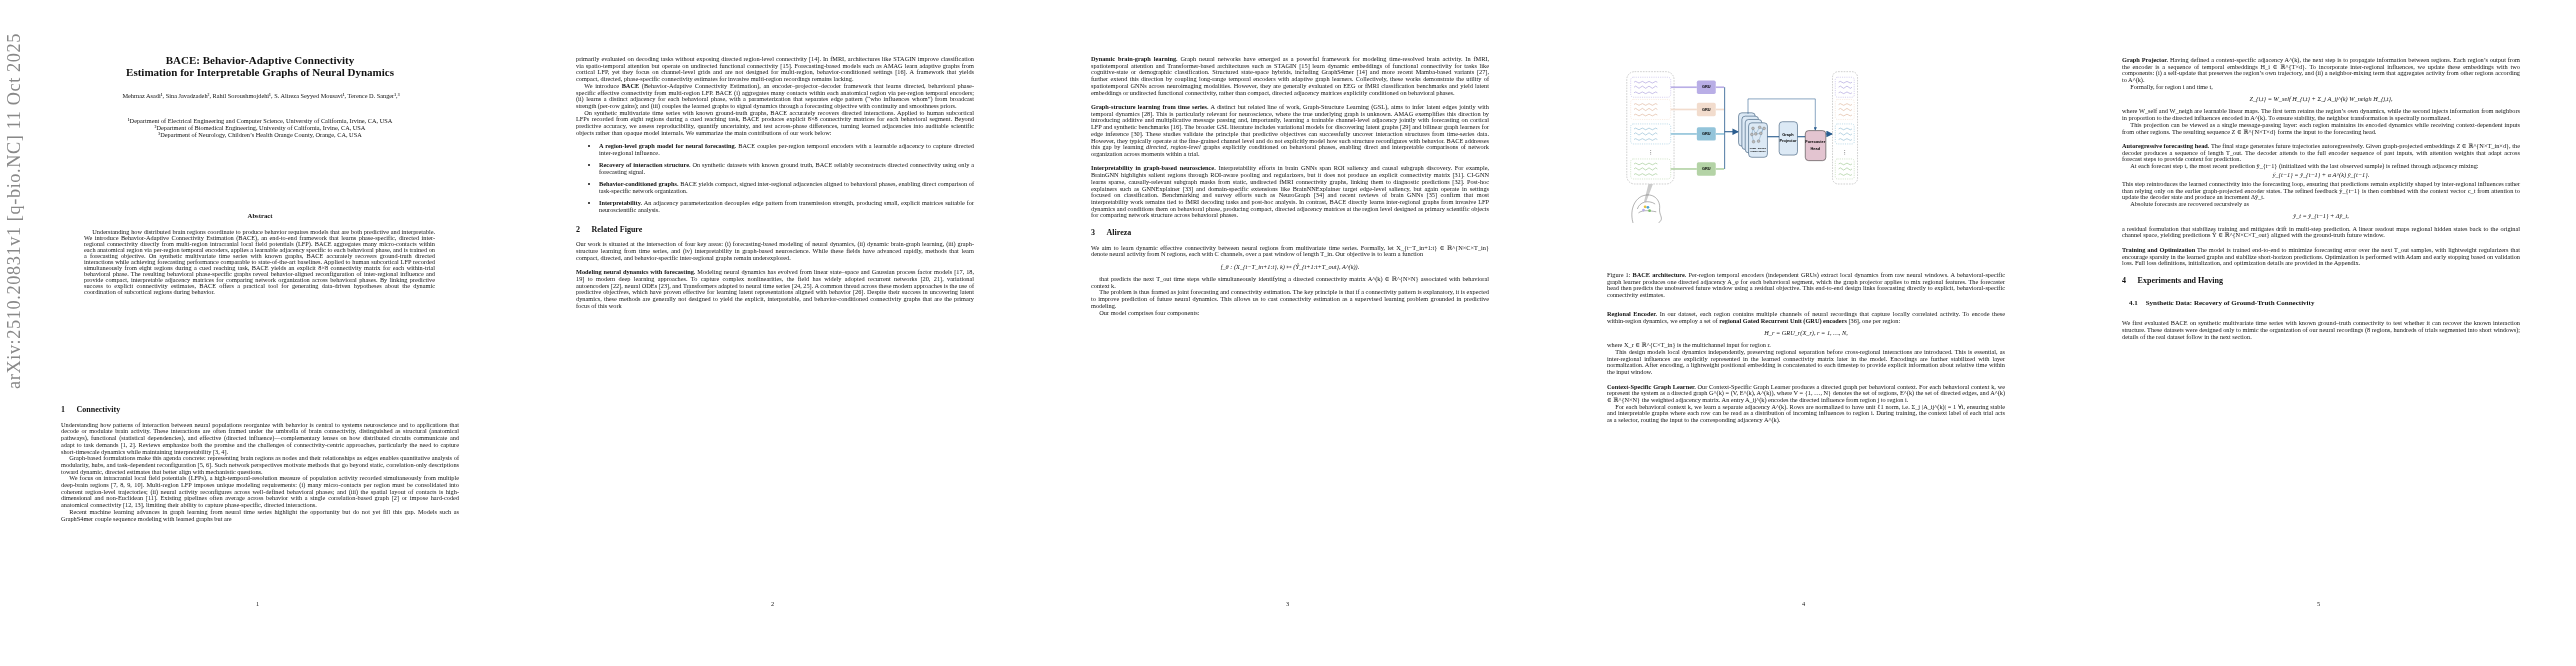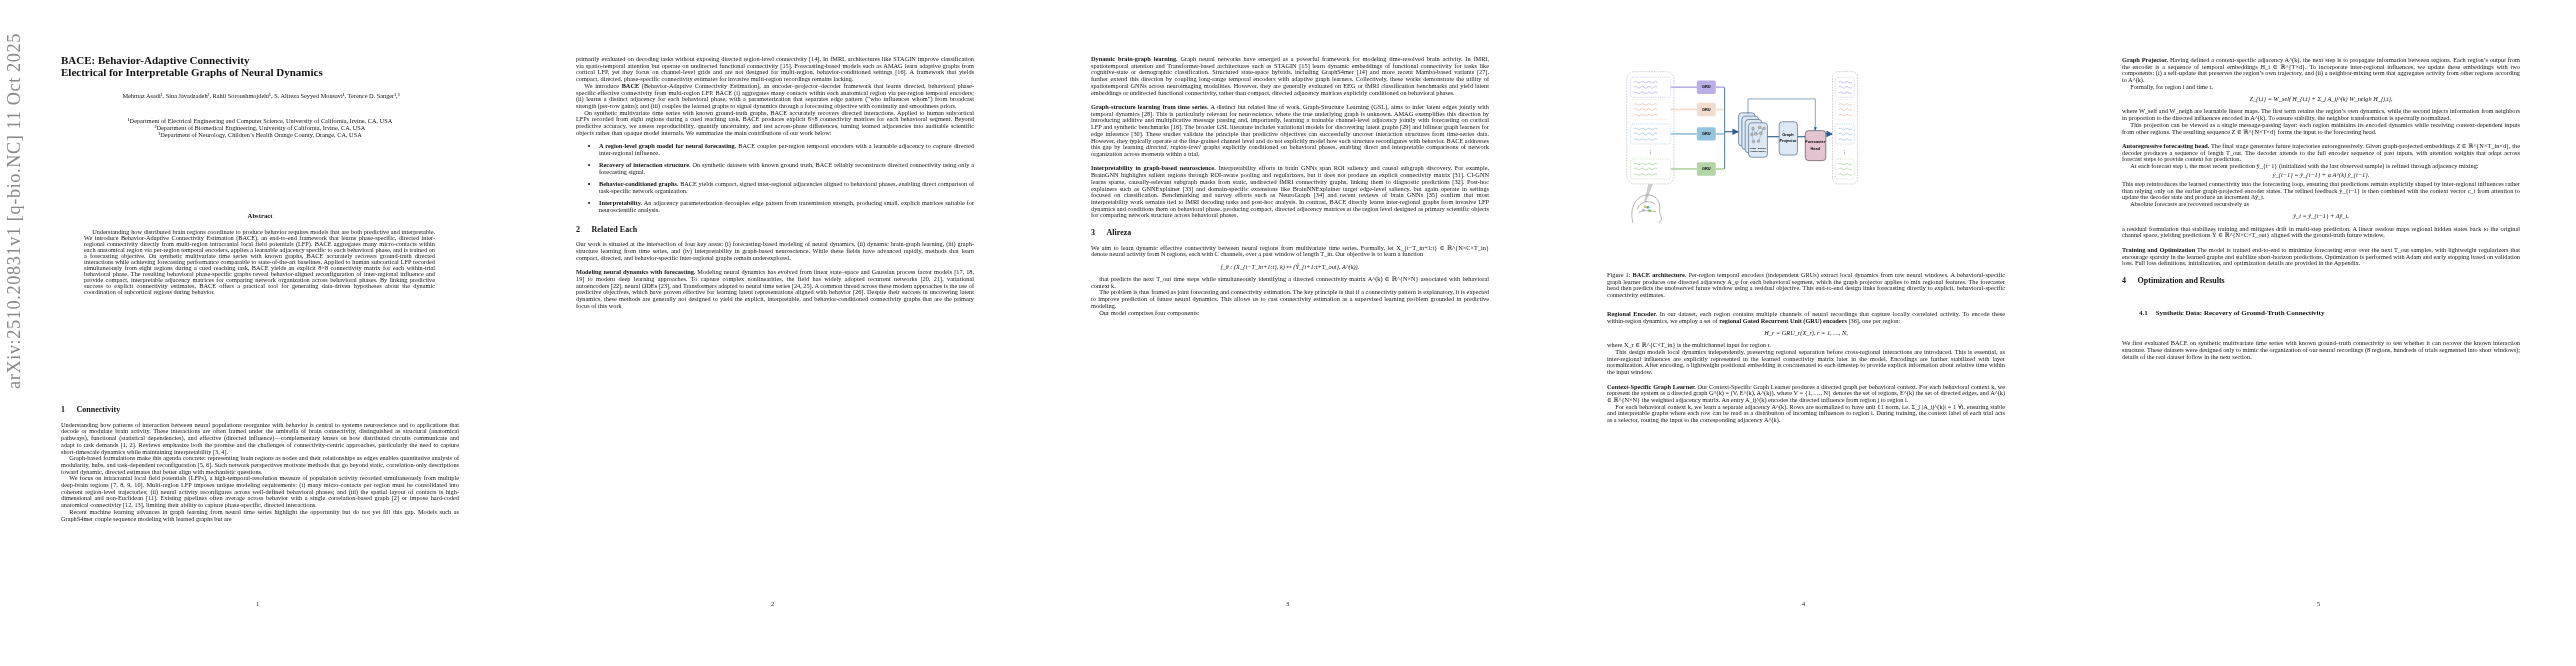--- a/index.html
+++ b/index.html
@@ -5,45 +5,45 @@
   html, body { margin:0; padding:0; background:#ffffff; }
   body { width:2576px; height:667px; overflow:hidden; position:relative;
          font-family:"Liberation Serif","DejaVu Serif",serif; color:#111; }
   .page { position:absolute; top:0; width:515px; height:667px; background:#fff; }
   .col { position:absolute; left:61px; width:398px; font-size:6.3px; line-height:6.7px; text-align:justify; hyphens:auto; }
   .col p { margin:0; text-indent:0; }
   .col p.ind { text-indent:8.3px; }
   .pnum { position:absolute; top:600px; width:515px; text-align:center; font-size:6.3px; }
   .arxiv { position:absolute; left:4.4px; top:389px; transform-origin:left top; transform:rotate(-90deg);
            font-family:"Liberation Serif",serif; font-size:18.3px; color:#888; white-space:nowrap; letter-spacing:0.6px; }
-  .title { position:absolute; top:54px; left:61px; width:398px; font-weight:bold; font-size:11px; line-height:12.2px; }
+  .title { position:absolute; top:54px; left:61px; width:398px; text-align:center; font-weight:bold; font-size:11px; line-height:12.2px; }
   .authors { position:absolute; top:92px; left:72px; width:378px; text-align:center; font-size:6.3px; line-height:7px; }
   .affils { position:absolute; top:117px; left:61px; width:398px; text-align:center; font-size:6.3px; line-height:7px; }
   .abs-h { position:absolute; top:212px; left:61px; width:398px; text-align:center; font-weight:bold; font-size:6.7px; }
   .abstract { position:absolute; top:229px; left:84px; width:351px; font-size:6.3px; line-height:6px; text-align:justify; text-indent:8.3px; }
   h2.sec { font-size:8px; font-weight:bold; margin:0; line-height:10px; }
   h2.sec .n { display:inline-block; width:15.6px; }
-  h3.sub { font-size:7px; font-weight:bold; margin:17px; line-height:9px; }
+  h3.sub { font-size:7px; font-weight:bold; margin:7px; line-height:9px; }
   h3.sub .n { display:inline-block; width:16.7px; }
   .b { font-weight:bold; }
   .i { font-style:italic; }
   ul.contrib { margin:0; padding-left:23px; }
   ul.contrib li { margin-bottom:5.6px; }
   .eq { text-align:center; font-style:italic; margin:5.6px 0; }
   .figure { position:absolute; left:78px; top:56px; width:367px; height:167px; }
   .caption { font-size:6.3px; line-height:6.7px; }
 </style>
 </head>
 <body>
 
 <div class="page" style="left:0">
   <div class="arxiv">arXiv:2510.20831v1  [q-bio.NC]  11 Oct 2025</div>
   <div class="title">
     <div>BACE: Behavior-Adaptive Connectivity</div>
-    <div>Electrical for Interpretable Graphs of Neural Dynamics</div>
+    <div>Estimation for Interpretable Graphs of Neural Dynamics</div>
   </div>
   <div class="authors">Mehrnaz Asadi¹, Sina Javadzadeh², Rahil Soroushmojdehi¹, S. Alireza Seyyed Mousavi¹, Terence D. Sanger¹,³</div>
   <div class="affils">
     <div>¹Department of Electrical Engineering and Computer Science, University of California, Irvine, CA, USA</div>
     <div>²Department of Biomedical Engineering, University of California, Irvine, CA, USA</div>
     <div>³Department of Neurology, Children’s Health Orange County, Orange, CA, USA</div>
   </div>
   <div class="abs-h">Abstract</div>
   <div class="abstract">Understanding how distributed brain regions coordinate to produce behavior requires models that are both predictive and interpretable. We introduce Behavior-Adaptive Connectivity Estimation (BACE), an end-to-end framework that learns phase-specific, directed inter-regional connectivity directly from multi-region intracranial local field potentials (LFP). BACE aggregates many micro-contacts within each anatomical region via per-region temporal encoders, applies a learnable adjacency specific to each behavioral phase, and is trained on a forecasting objective. On synthetic multivariate time series with known graphs, BACE accurately recovers ground-truth directed interactions while achieving forecasting performance comparable to state-of-the-art baselines. Applied to human subcortical LFP recorded simultaneously from eight regions during a cued reaching task, BACE yields an explicit 8×8 connectivity matrix for each within-trial behavioral phase. The resulting behavioral phase-specific graphs reveal behavior-aligned reconfiguration of inter-regional influence and provide compact, interpretable adjacency matrices for comparing network organization across behavioral phases. By linking predictive success to explicit connectivity estimates, BACE offers a practical tool for generating data-driven hypotheses about the dynamic coordination of subcortical regions during behavior.</div>
 
@@ -64,21 +64,21 @@
     <p class="ind"><span>We introduce </span><span class="b">BACE</span><span> (Behavior-Adaptive Connectivity Estimation), an encoder–projector–decoder framework that learns directed, behavioral phase-specific effective connectivity from multi-region LFP. BACE (i) aggregates many contacts within each anatomical region via per-region temporal encoders; (ii) learns a distinct adjacency for each behavioral phase, with a parameterization that separates edge pattern (“who influences whom”) from broadcast strength (per-row gains); and (iii) couples the learned graphs to signal dynamics through a forecasting objective with continuity and smoothness priors.</span></p>
     <p class="ind">On synthetic multivariate time series with known ground-truth graphs, BACE accurately recovers directed interactions. Applied to human subcortical LFPs recorded from eight regions during a cued reaching task, BACE produces explicit 8×8 connectivity matrices for each behavioral segment. Beyond predictive accuracy, we assess reproducibility, quantify uncertainty, and test across-phase differences, turning learned adjacencies into auditable scientific objects rather than opaque model internals. We summarize the main contributions of our work below:</p>
     <div style="height:6.7px"></div>
     <ul class="contrib">
       <li><span class="b">A region-level graph model for neural forecasting.</span><span> BACE couples per-region temporal encoders with a learnable adjacency to capture directed inter-regional influence.</span></li>
       <li><span class="b">Recovery of interaction structure.</span><span> On synthetic datasets with known ground truth, BACE reliably reconstructs directed connectivity using only a forecasting signal.</span></li>
       <li><span class="b">Behavior-conditioned graphs.</span><span> BACE yields compact, signed inter-regional adjacencies aligned to behavioral phases, enabling direct comparison of task-specific network organization.</span></li>
       <li><span class="b">Interpretability.</span><span> An adjacency parameterization decouples edge pattern from transmission strength, producing small, explicit matrices suitable for neuroscientific analysis.</span></li>
     </ul>
     <div style="height:5.6px"></div>
-    <h2 class="sec"><span class="n">2</span><span>Related Each</span></h2>
+    <h2 class="sec"><span class="n">2</span><span>Related Figure</span></h2>
     <div style="height:6.7px"></div>
     <p>Our work is situated at the intersection of four key areas: (i) forecasting-based modeling of neural dynamics, (ii) dynamic brain-graph learning, (iii) graph-structure learning from time series, and (iv) interpretability in graph-based neuroscience. While these fields have advanced rapidly, methods that learn compact, directed, and behavior-specific inter-regional graphs remain underexplored.</p>
     <div style="height:7.8px"></div>
     <p><span class="b">Modeling neural dynamics with forecasting.</span><span> Modeling neural dynamics has evolved from linear state–space and Gaussian process factor models [17, 18, 19] to modern deep learning approaches. To capture complex nonlinearities, the field has widely adopted recurrent networks [20, 21], variational autoencoders [22], neural ODEs [23], and Transformers adapted to neural time series [24, 25]. A common thread across these modern approaches is the use of predictive objectives, which have proven effective for learning latent representations aligned with behavior [26]. Despite their success in uncovering latent dynamics, these methods are generally not designed to yield the explicit, interpretable, and behavior-conditioned connectivity graphs that are the primary focus of this work</span></p>
   </div>
   <div class="pnum">2</div>
 </div>
 
 <div class="page" style="left:1030px">
   <div class="col" style="top:56px">
@@ -240,21 +240,21 @@
     <p><span class="b">Autoregressive forecasting head.</span><span> The final stage generates future trajectories autoregressively. Given graph-projected embeddings Z ∈ ℝ^{N×T_in×d}, the decoder produces a sequence of length T_out. The decoder attends to the full encoder sequence of past inputs, with attention weights that adapt across forecast steps to provide context for prediction.</span></p>
     <p class="ind">At each forecast step t, the most recent prediction ŷ_{t−1} (initialized with the last observed sample) is refined through adjacency mixing:</p>
     <div class="eq" style="margin:2.2px 0">ỹ_{t−1} = ŷ_{t−1} + α A^(k) ŷ_{t−1}.</div>
     <p>This step reintroduces the learned connectivity into the forecasting loop, ensuring that predictions remain explicitly shaped by inter-regional influences rather than relying only on the earlier graph-projected encoder states. The refined feedback ỹ_{t−1} is then combined with the context vector c_t from attention to update the decoder state and produce an increment Δŷ_t.</p>
     <p class="ind">Absolute forecasts are recovered recursively as</p>
     <div class="eq">ŷ_t = ŷ_{t−1} + Δŷ_t,</div>
     <p>a residual formulation that stabilizes training and mitigates drift in multi-step prediction. A linear readout maps regional hidden states back to the original channel space, yielding predictions Ŷ ∈ ℝ^{N×C×T_out} aligned with the ground-truth future window.</p>
     <div style="height:7.8px"></div>
     <p><span class="b">Training and Optimization</span><span>  The model is trained end-to-end to minimize forecasting error over the next T_out samples, with lightweight regularizers that encourage sparsity in the learned graphs and stabilize short-horizon predictions. Optimization is performed with Adam and early stopping based on validation loss. Full loss definitions, initialization, and optimization details are provided in the Appendix.</span></p>
     <div style="height:9px"></div>
-    <h2 class="sec"><span class="n">4</span><span>Optimization and Results</span></h2>
+    <h2 class="sec"><span class="n">4</span><span>Experiments and Having</span></h2>
     <div style="height:5.6px"></div>
     <h3 class="sub"><span class="n">4.1</span><span>Synthetic Data: Recovery of Ground-Truth Connectivity</span></h3>
     <div style="height:5.6px"></div>
     <p>We first evaluated BACE on synthetic multivariate time series with known ground–truth connectivity to test whether it can recover the known interaction structure. These datasets were designed only to mimic the organization of our neural recordings (8 regions, hundreds of trials segmented into short windows); details of the real dataset follow in the next section.</p>
   </div>
   <div class="pnum">5</div>
 </div>
 
 
 </body></html>

